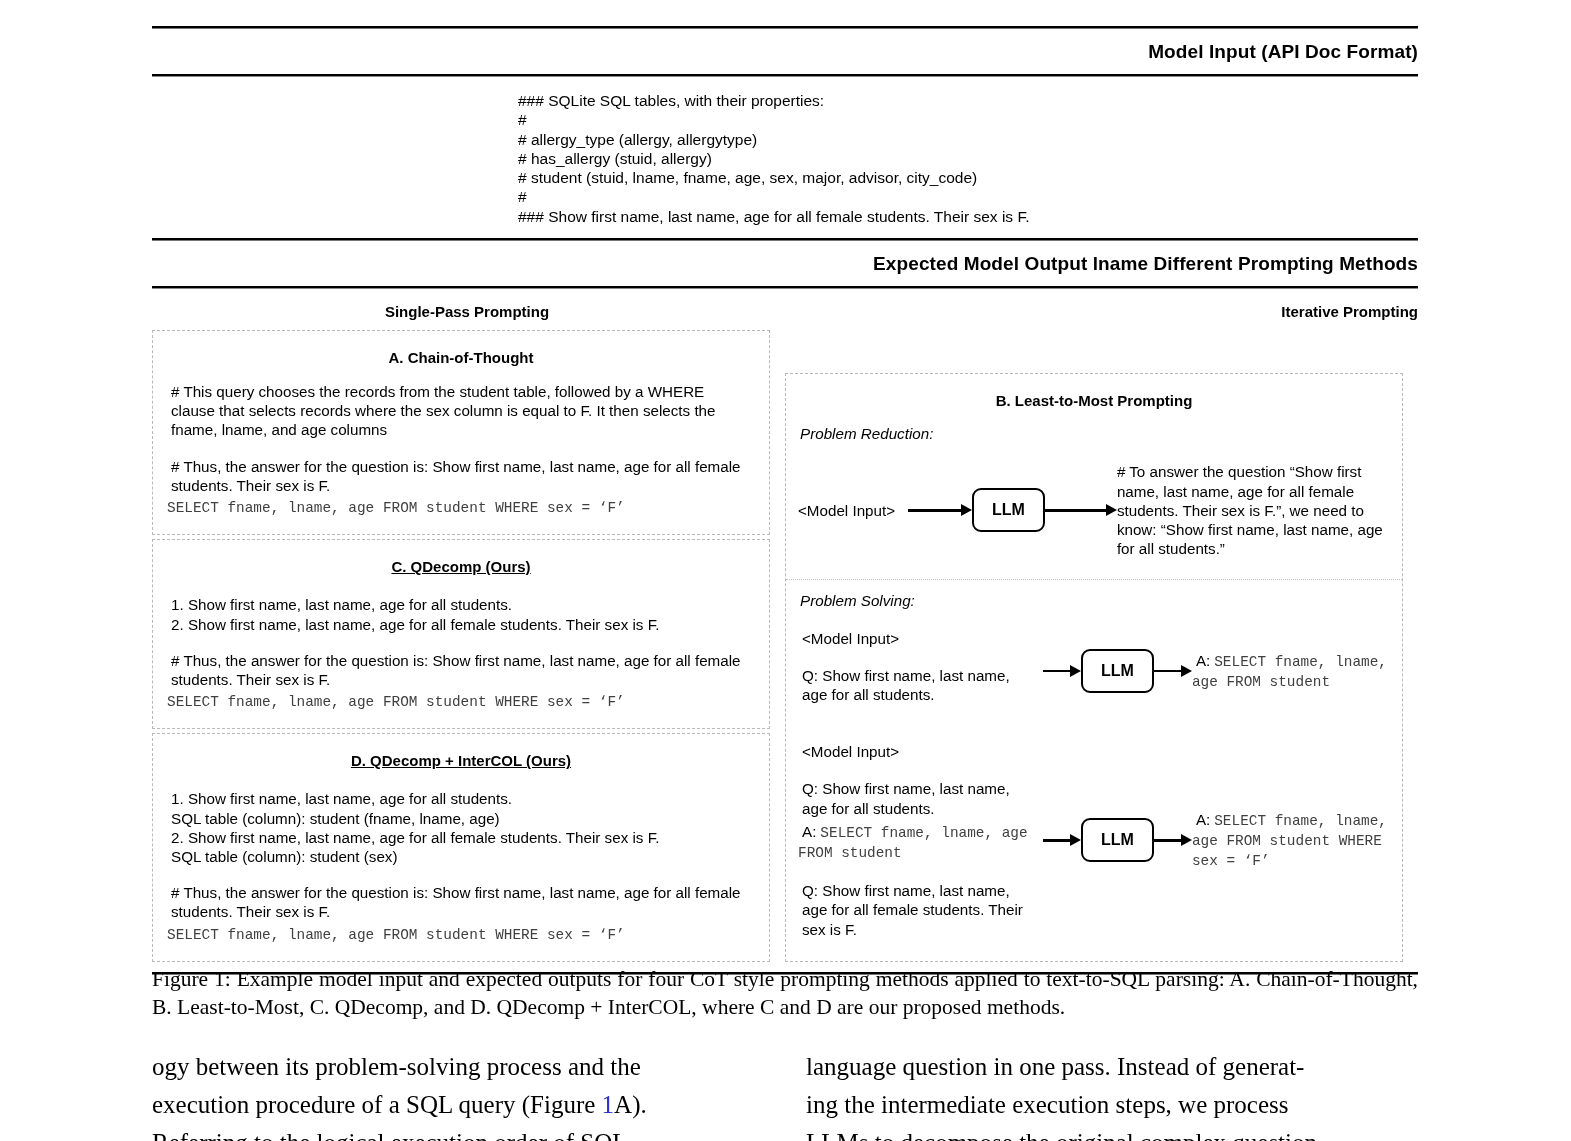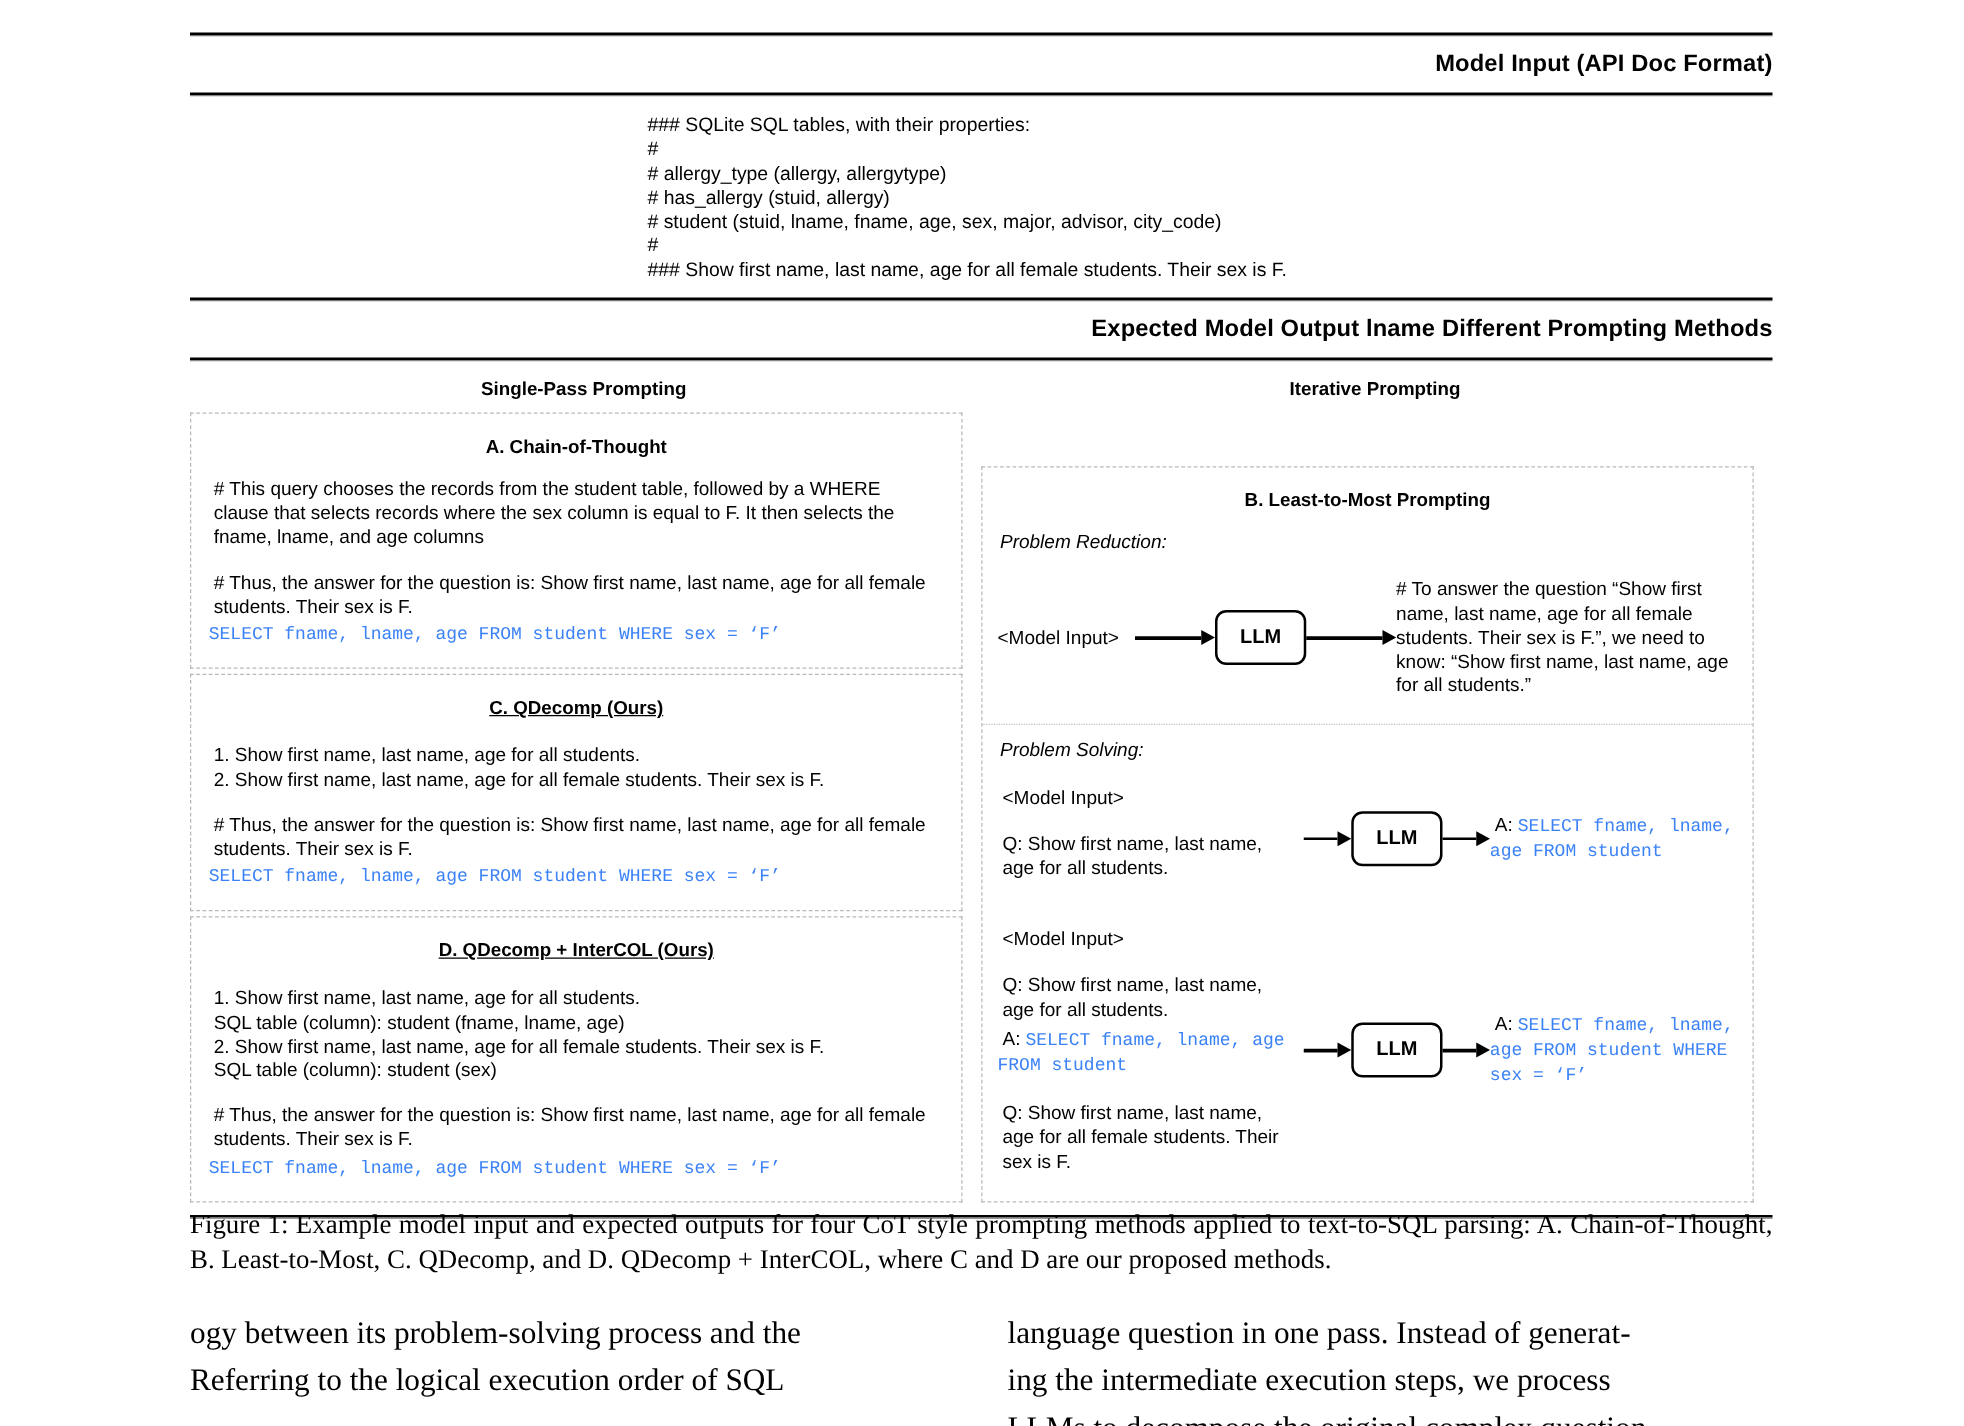--- a/index.html
+++ b/index.html
@@ -61,21 +61,21 @@
     display: flex;
     padding: 14px 0 10px 0;
   }
   .col-head {
     flex: 1 1 0;
     text-align: center;
     font-size: 15px;
     font-weight: bold;
   }
   .col-head.left-head { flex: 0 0 630px; }
-  .col-head.right-head { flex: 1 1 auto; }
+  .col-head.right-head { flex: 1 1 auto; text-align: right; }
 
   
   .panels {
     display: flex;
     align-items: flex-end;
     gap: 15px;
   }
   .panel-left { width: 618px; flex: 0 0 618px; }
   .panel-right { width: 618px; flex: 0 0 618px; }
 
@@ -109,21 +109,21 @@
   .ptext {
     font-size: 15.2px;
     line-height: 19.2px;
     margin: 4px;
   }
   .ptext.gap { margin-top: 17px; }
   .mono {
     font-family: "Liberation Mono", "DejaVu Sans Mono", monospace;
     font-size: 14.4px;
     line-height: 19.2px;
-    color: #3b82f6;
+    color: #404040;
     white-space: pre-wrap;
     margin: 0;
   }
   .nowrap-lines { white-space: pre-wrap; }
 
   .italic-label {
     font-style: italic;
     font-size: 15.2px;
     padding: 12px 0 0 14px;
     margin: 0;
@@ -336,20 +336,21 @@
   <div class="rule-heavy" style="margin-top:10px"></div>
 </div>
 
 <div id="caption">
   <span>Figure 1: Example model input and expected outputs for four CoT style prompting methods applied to text-to-SQL parsing: A. Chain-of-Thought, B. Least-to-Most, C. QDecomp, and D. QDecomp + InterCOL, where C and D are our proposed methods.</span>
 </div>
 
 <div id="bodytext">
   <div class="bcol">
     <div>ogy between its problem-solving process and the</div>
+    <div><span>execution procedure of a SQL query (Figure </span><span class="figref">1</span><span>A).</span></div>
     <div>Referring to the logical execution order of SQL</div>
   </div>
   <div class="bcol">
     <div>language question in one pass. Instead of generat-</div>
     <div>ing the intermediate execution steps, we process</div>
     <div>LLMs to decompose the original complex question</div>
   </div>
 </div>
 
 </body></html>

